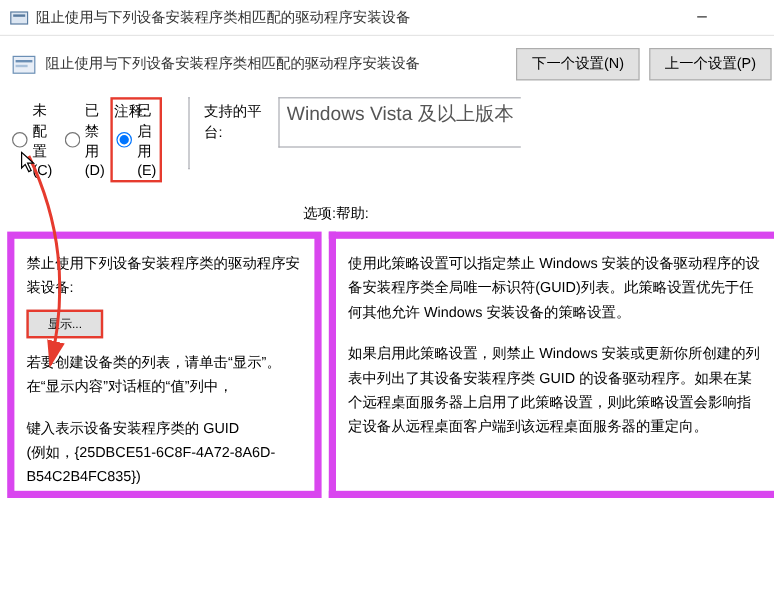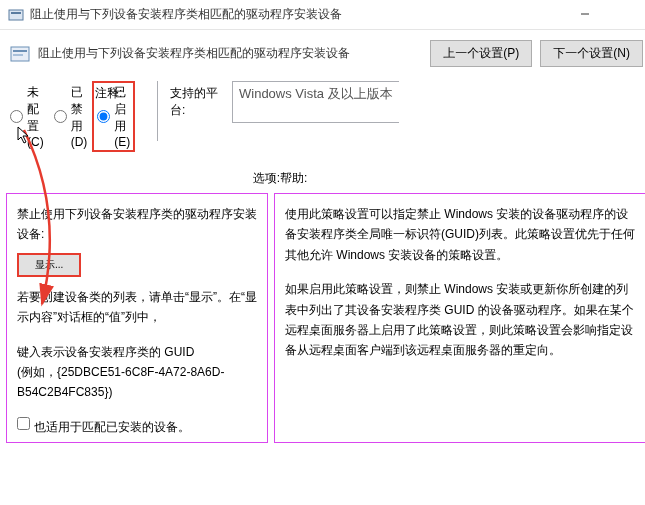--- a/index.html
+++ b/index.html
@@ -90,39 +90,39 @@
   height: 60px;
   background: #fff;
   border-right: none;
 }
 .platform-box {
   flex: 1;
   border: 1px solid #abadb3;
   height: 42px;
   background: #fff;
   padding: 3px 6px;
-  font-size: 13px;
+  font-size: 16px;
   color: #555;
   border-right: none;
 }
 .labels-row {
   display: flex;
   padding: 20px 0 6px 6px;
   font-size: 12px;
 }
 .labels-row .l1 { width: 274px; text-align: right; }
 .panels {
   display: flex;
   padding-left: 6px;
   gap: 6px;
 }
 .panel {
-  border: 1px solid #d946ef;
-  background: #fff;
-  height: 250px;
+  border: 6px solid #d946ef;
+  background: #fff;
+  height: 222px;
   padding: 10px 10px;
   font-size: 12px;
   line-height: 1.7;
   overflow: hidden;
 }
 .panel-left { width: 262px; }
 .panel-right { flex: 1; border-right: none; }
 .show-btn {
   border: 2px solid #e63b2e;
   background: #e1e1e1;
@@ -171,22 +171,22 @@
 <div class="header-row">
   <span class="hicon">
     <svg viewBox="0 0 20 20">
         <rect x="1" y="3" width="18" height="14" fill="#e8eef7" stroke="#6b8fb5"></rect>
         <rect x="3" y="6" width="14" height="2" fill="#6b8fb5"></rect>
         <rect x="3" y="10" width="10" height="2" fill="#a8c0da"></rect>
       </svg>
   </span>
   <span class="htitle">阻止使用与下列设备安装程序类相匹配的驱动程序安装设备</span>
   <div class="nav-buttons">
+    <button class="btn">下一个设置(N)</button>
     <button class="btn">上一个设置(P)</button>
-    <button class="btn">下一个设置(N)</button>
   </div>
 </div>
 
 <div class="config-area">
   <div class="radios">
     <label class="radio-item">
       <input type="radio" name="state" style="">
       <span>未配置(C)</span>
     </label>
     <label class="radio-item">

